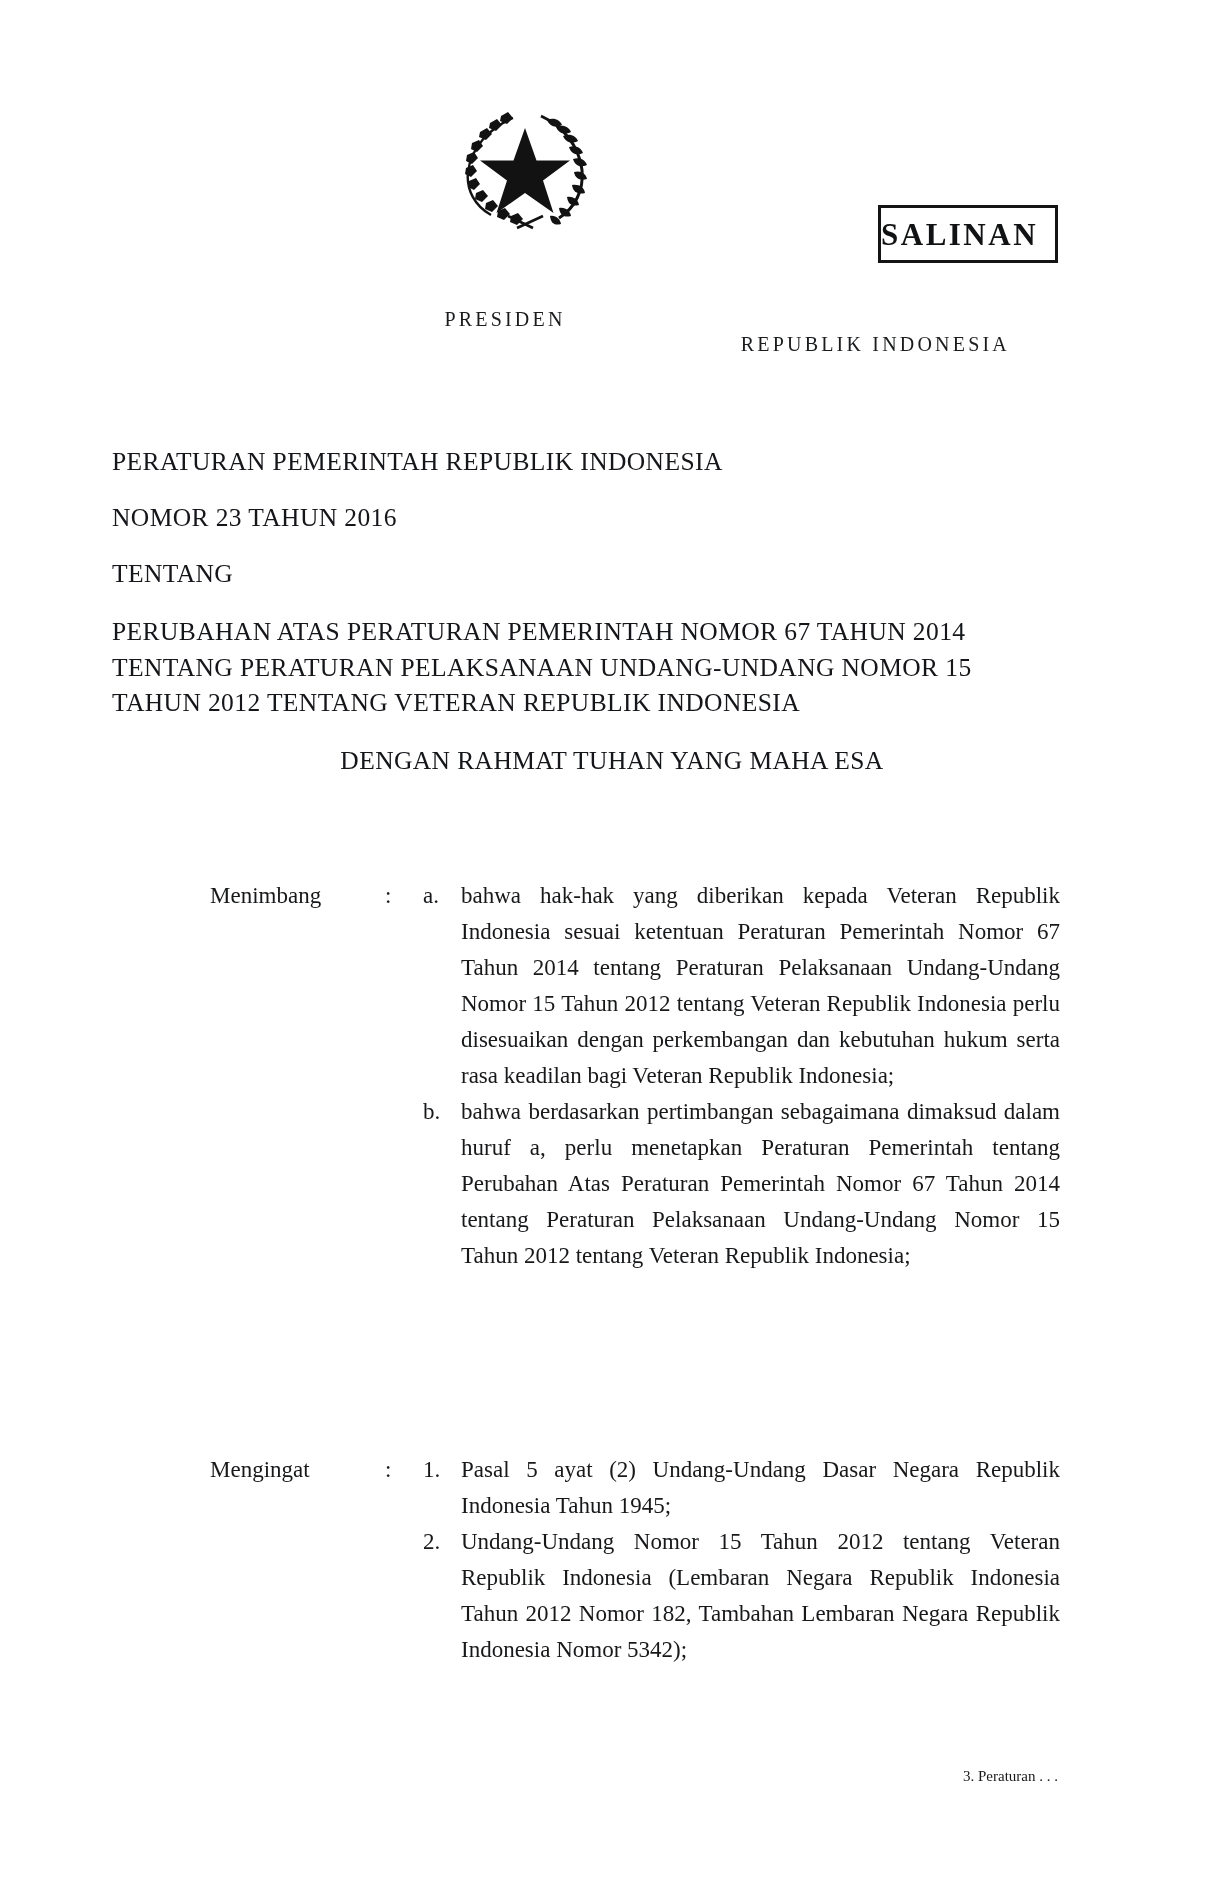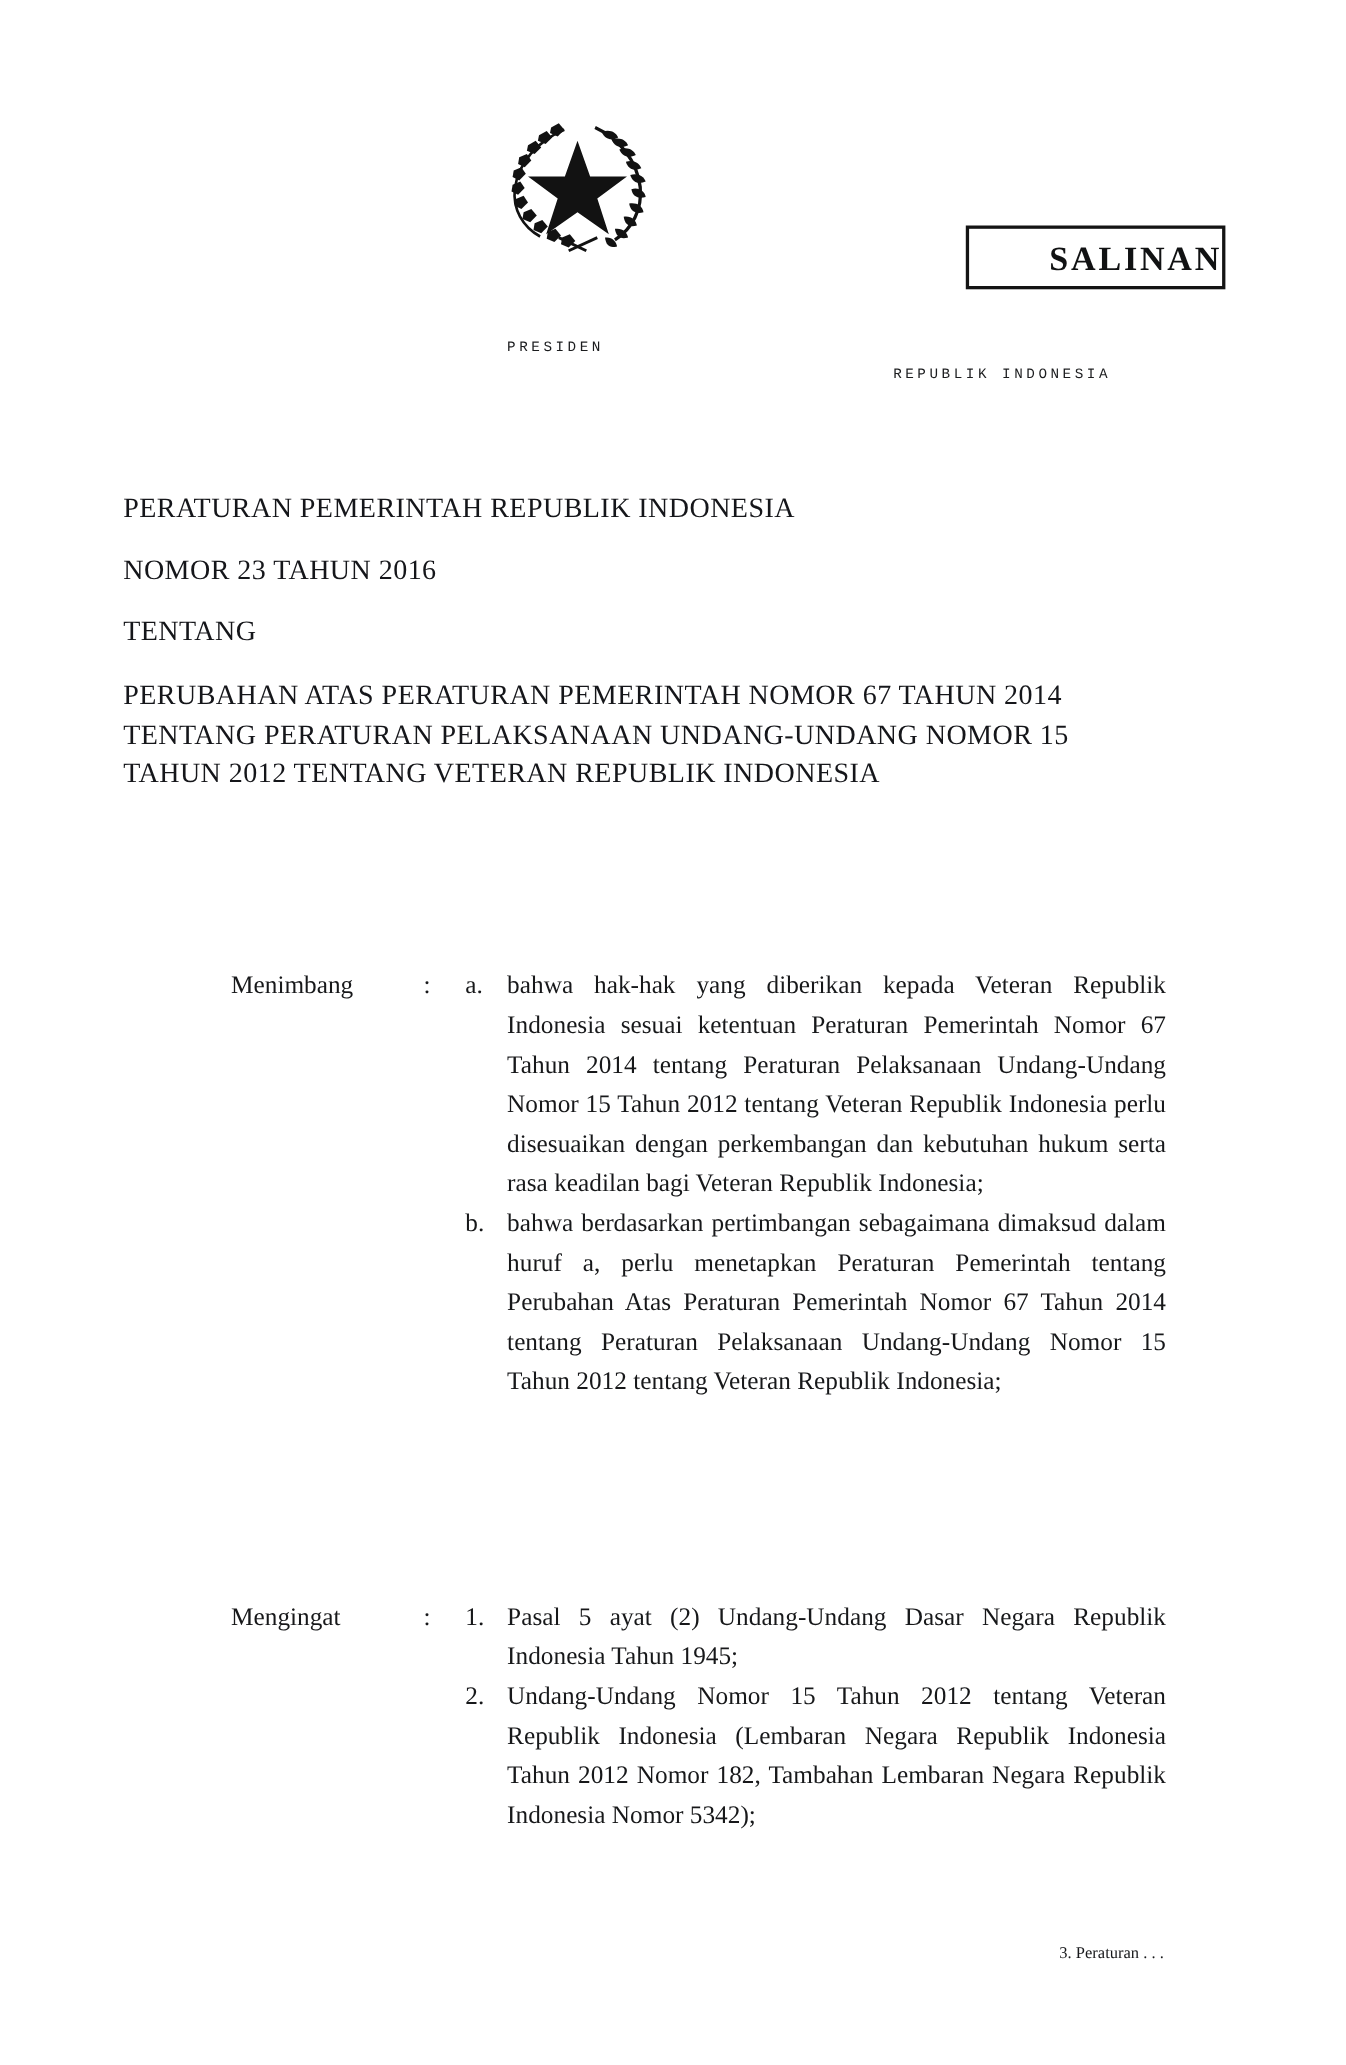--- a/index.html
+++ b/index.html
@@ -25,42 +25,42 @@
     top: 98px;
     width: 140px;
     height: 135px;
   }
   .emblem-wrap svg { display: block; width: 140px; height: 135px; }
 
   .salinan-stamp {
     position: absolute;
     left: 878px;
     top: 205px;
-    width: 236px;
+    width: 180px;
     height: 58px;
     border: 3px solid #141414;
     box-sizing: border-box;
     display: flex;
     align-items: center;
-    justify-content: flex-end;
+    justify-content: flex-start;
   }
   .salinan-stamp .label {
     font-family: "Liberation Serif", "DejaVu Serif", serif;
     font-weight: bold;
     font-size: 31px;
     letter-spacing: 2.5px;
     color: #111213;
     line-height: 1;
   }
 
   .republic-line {
     position: absolute;
     text-align: center;
-    font-family: Liberation Mono, monospace;
-    font-size: 13px;
+    font-family: Liberation Serif, serif;
+    font-size: 20px;
     font-weight: 400;
     letter-spacing: 3.2px;
     color: #1b1c1e;
     white-space: nowrap;
   }
   .republic-line.l1 { left: 0; top: 308px; width: 1010px; }
   .republic-line.l2 { left: 0; top: 333px; width: 1010px; text-align: right; }
 
   
   .title-block {
@@ -226,20 +226,21 @@
     <div class="subject-block">
       <div class="title-line">PERUBAHAN ATAS PERATURAN PEMERINTAH NOMOR 67 TAHUN 2014</div>
       <div class="title-line">TENTANG PERATURAN PELAKSANAAN UNDANG-UNDANG NOMOR 15</div>
       <div class="title-line">TAHUN 2012 TENTANG VETERAN REPUBLIK INDONESIA</div>
     </div>
   </div>
 
   <div class="dot-artifact"></div>
 
   <div class="enactment-block">
+    <div class="title-line">DENGAN RAHMAT TUHAN YANG MAHA ESA</div>
   </div>
 
   <div class="clause menimbang">
     <div class="clause-row">
       <div class="clause-label">Menimbang</div>
       <div class="clause-colon">:</div>
       <div class="items">
         <div class="item">
           <div class="item-marker">a.</div>
           <div class="item-text last-flush">bahwa hak-hak yang diberikan kepada Veteran Republik Indonesia sesuai ketentuan Peraturan Pemerintah Nomor 67 Tahun 2014 tentang Peraturan Pelaksanaan Undang-Undang Nomor 15 Tahun 2012 tentang Veteran Republik Indonesia perlu disesuaikan dengan perkembangan dan kebutuhan hukum serta rasa keadilan bagi Veteran Republik Indonesia;</div>

